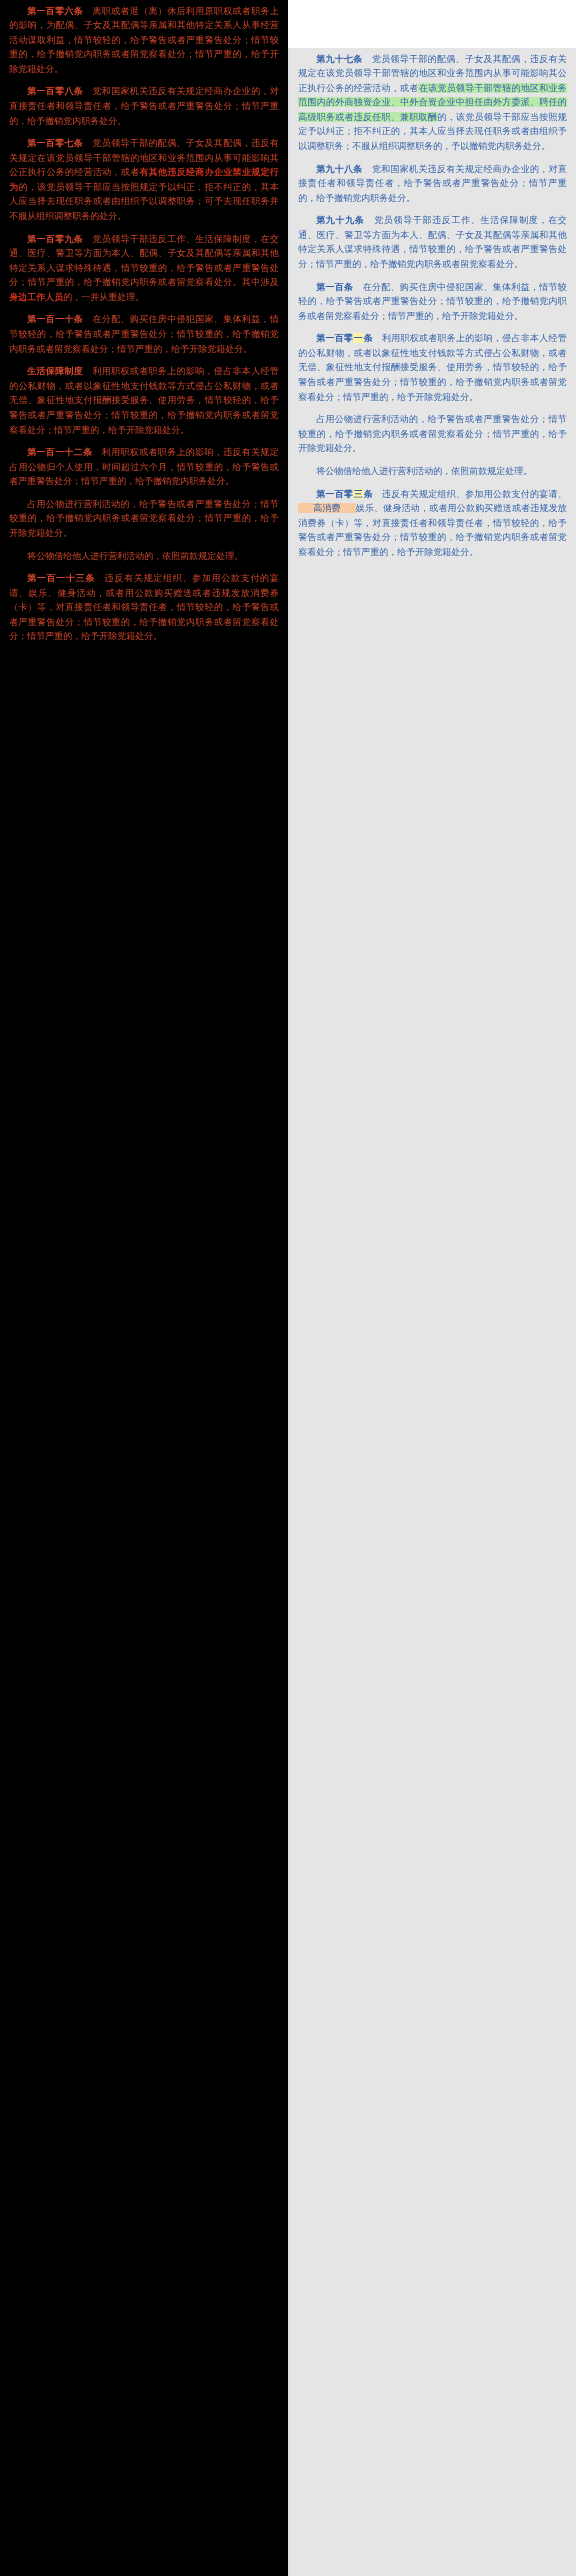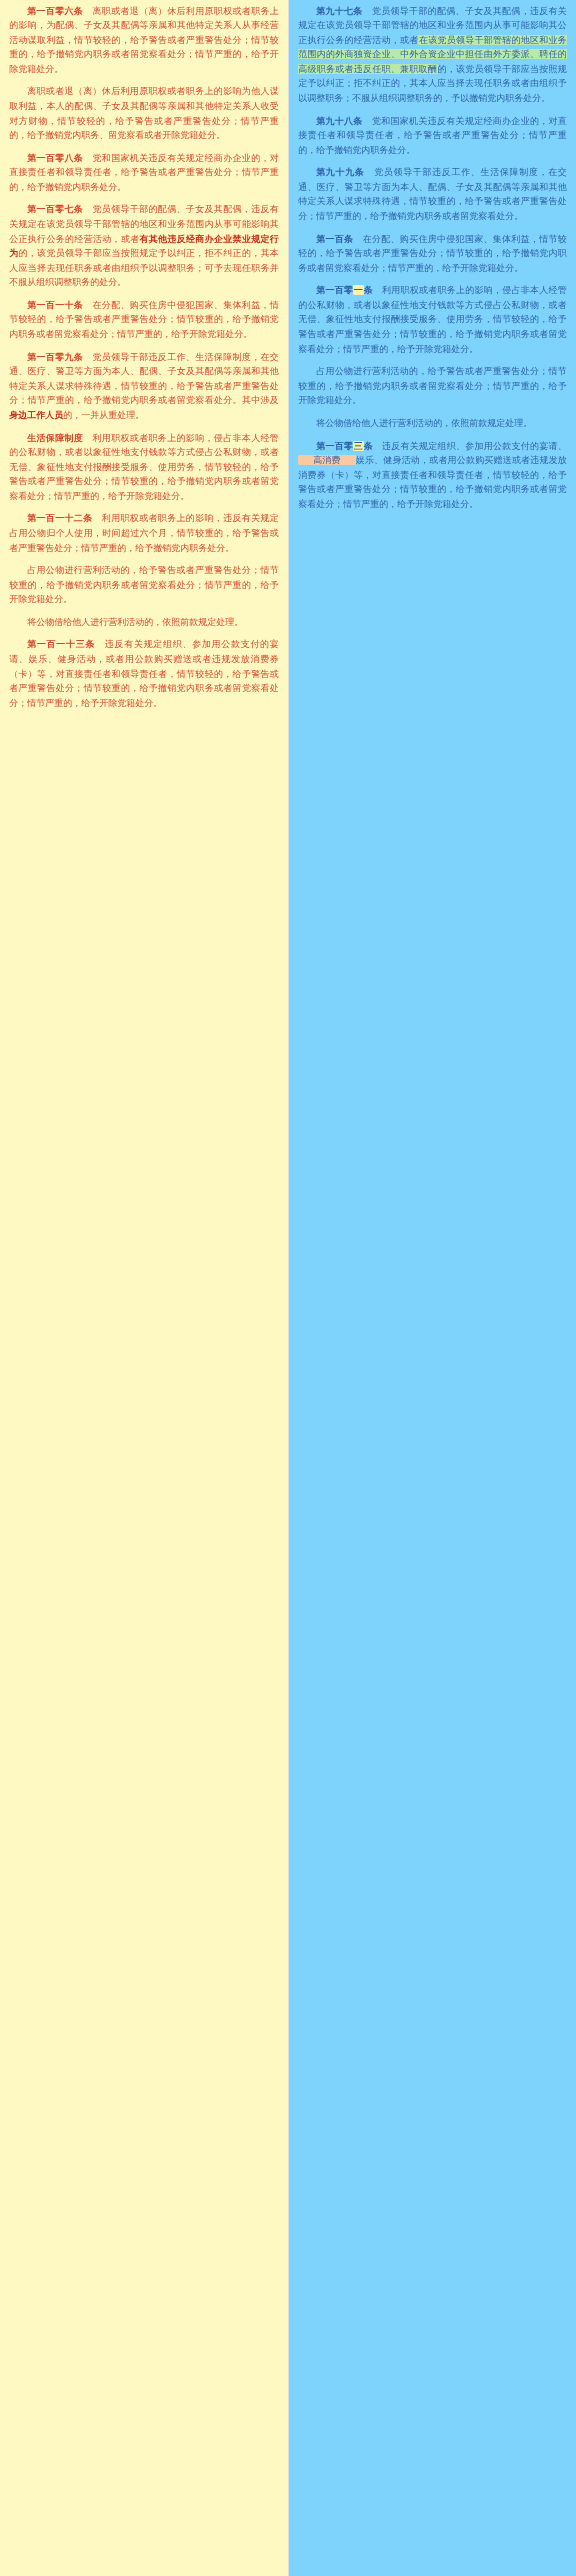--- a/index.html
+++ b/index.html
@@ -18,25 +18,26 @@
     box-sizing: border-box;
     display: flex;
     flex-direction: row;
   }
   .col {
     width: 288px;
     box-sizing: border-box;
     padding: 3.5px 9.2px 0 9.2px;
   }
   .col-left {
-    background: #fef9c3;
+    background: #000000;
   }
   .col-right {
-    background: #7dd3fc;
+    background: #e5e5e5;
     border-left: 0.6px solid #d8e0ec;
+    margin-top: 48px;
   }
   .para {
     font-size: 9px;
     line-height: 1.62;
     color: #3b3b3b;
     text-align: justify;
     text-justify: inter-ideograph;
     margin: 0 0 8px 0;
     text-indent: 2em;
   }
@@ -62,25 +63,24 @@
   }
   .strong-red { font-weight: bold; color: #c8301a; }
 </style>
 </head>
 <body>
 
 <div class="page">
 
   <div class="col col-left" id="col-left">
       <div class="para"><span class="art">第一百零六条</span><span>　离职或者退（离）休后利用原职权或者职务上的影响，为配偶、子女及其配偶等亲属和其他特定关系人从事经营活动谋取利益，情节较轻的，给予警告或者严重警告处分；情节较重的，给予撤销党内职务或者留党察看处分；情节严重的，给予开除党籍处分。</span></div>
-      <div class="para"><span>离职或者退（离）休后利用原职权或者职务上的影响为他人谋取利益，本人的配偶、子女及其配偶等亲属和其他特定关系人收受对方财物，情节较轻的，给予警告或者严重警告处分；情节严重的，给予撤销党内职务、留党察看或者开除党籍处分。</span></div>
       <div class="para"><span class="art">第一百零八条</span><span>　党和国家机关违反有关规定经商办企业的，对直接责任者和领导责任者，给予警告或者严重警告处分；情节严重的，给予撤销党内职务处分。</span></div>
       <div class="para"><span class="art">第一百零七条</span><span>　党员领导干部的配偶、子女及其配偶，违反有关规定在该党员领导干部管辖的地区和业务范围内从事可能影响其公正执行公务的经营活动，或者</span><span class="strong-red">有其他违反经商办企业禁业规定行为</span><span>的，该党员领导干部应当按照规定予以纠正，拒不纠正的，其本人应当择去现任职务或者由组织予以调整职务；可予去现任职务并不服从组织调整职务的处分。</span></div>
+      <div class="para"><span class="art">第一百零九条</span><span>　党员领导干部违反工作、生活保障制度，在交通、医疗、警卫等方面为本人、配偶、子女及其配偶等亲属和其他特定关系人谋求特殊待遇，情节较重的，给予警告或者严重警告处分；情节严重的，给予撤销党内职务或者留党察看处分。其中涉及</span><span class="strong-red">身边工作人员</span><span>的，一并从重处理。</span></div>
       <div class="para"><span class="art">第一百一十条</span><span>　在分配、购买住房中侵犯国家、集体利益，情节较轻的，给予警告或者严重警告处分；情节较重的，给予撤销党内职务或者留党察看处分；情节严重的，给予开除党籍处分。</span></div>
-      <div class="para"><span class="art">第一百零九条</span><span>　党员领导干部违反工作、生活保障制度，在交通、医疗、警卫等方面为本人、配偶、子女及其配偶等亲属和其他特定关系人谋求特殊待遇，情节较重的，给予警告或者严重警告处分；情节严重的，给予撤销党内职务或者留党察看处分。其中涉及</span><span class="strong-red">身边工作人员</span><span>的，一并从重处理。</span></div>
       <div class="para"><span class="art">生活保障制度</span><span>　利用职权或者职务上的影响，侵占非本人经管的公私财物，或者以象征性地支付钱款等方式侵占公私财物，或者无偿、象征性地支付报酬接受服务、使用劳务，情节较轻的，给予警告或者严重警告处分；情节较重的，给予撤销党内职务或者留党察看处分；情节严重的，给予开除党籍处分。</span></div>
       <div class="para"><span class="art">第一百一十二条</span><span>　利用职权或者职务上的影响，违反有关规定占用公物归个人使用，时间超过六个月，情节较重的，给予警告或者严重警告处分；情节严重的，给予撤销党内职务处分。</span></div>
       <div class="para"><span>占用公物进行营利活动的，给予警告或者严重警告处分；情节较重的，给予撤销党内职务或者留党察看处分；情节严重的，给予开除党籍处分。</span></div>
       <div class="para"><span>将公物借给他人进行营利活动的，依照前款规定处理。</span></div>
       <div class="para"><span class="art">第一百一十三条</span><span>　违反有关规定组织、参加用公款支付的宴请、娱乐、健身活动，或者用公款购买赠送或者违规发放消费券（卡）等，对直接责任者和领导责任者，情节较轻的，给予警告或者严重警告处分；情节较重的，给予撤销党内职务或者留党察看处分；情节严重的，给予开除党籍处分。</span></div>
     </div>
   <div class="col col-right" id="col-right">
       <div class="para"><span class="art">第九十七条</span><span>　党员领导干部的配偶、子女及其配偶，违反有关规定在该党员领导干部管辖的地区和业务范围内从事可能影响其公正执行公务的经营活动，或者</span><span class="hl-g">在该党员领导干部管辖的地区和业务范围内的外商独资企业、中外合资企业中担任由外方委派、聘任的高级职务或者违反任职、兼职取酬</span><span>的，该党员领导干部应当按照规定予以纠正；拒不纠正的，其本人应当择去现任职务或者由组织予以调整职务；不服从组织调整职务的，予以撤销党内职务处分。</span></div>
       <div class="para"><span class="art">第九十八条</span><span>　党和国家机关违反有关规定经商办企业的，对直接责任者和领导责任者，给予警告或者严重警告处分；情节严重的，给予撤销党内职务处分。</span></div>
       <div class="para"><span class="art">第九十九条</span><span>　党员领导干部违反工作、生活保障制度，在交通、医疗、警卫等方面为本人、配偶、子女及其配偶等亲属和其他特定关系人谋求特殊待遇，情节较重的，给予警告或者严重警告处分；情节严重的，给予撤销党内职务或者留党察看处分。</span></div>

